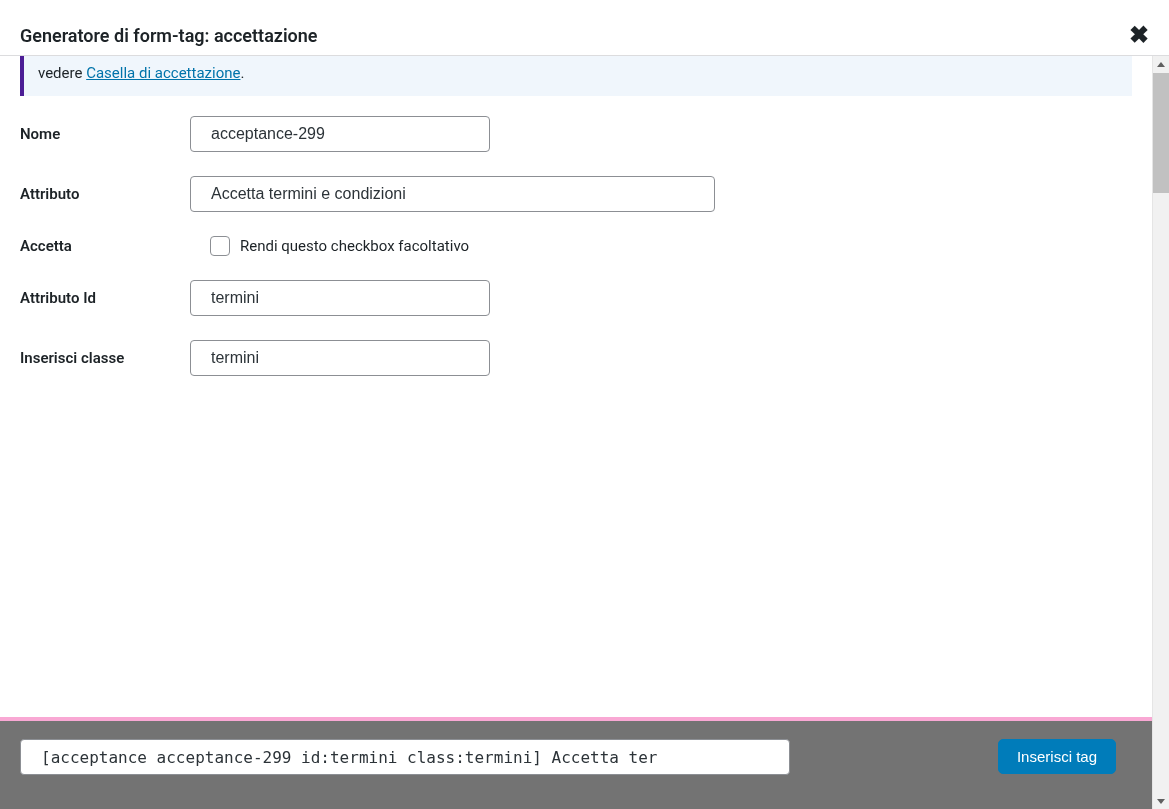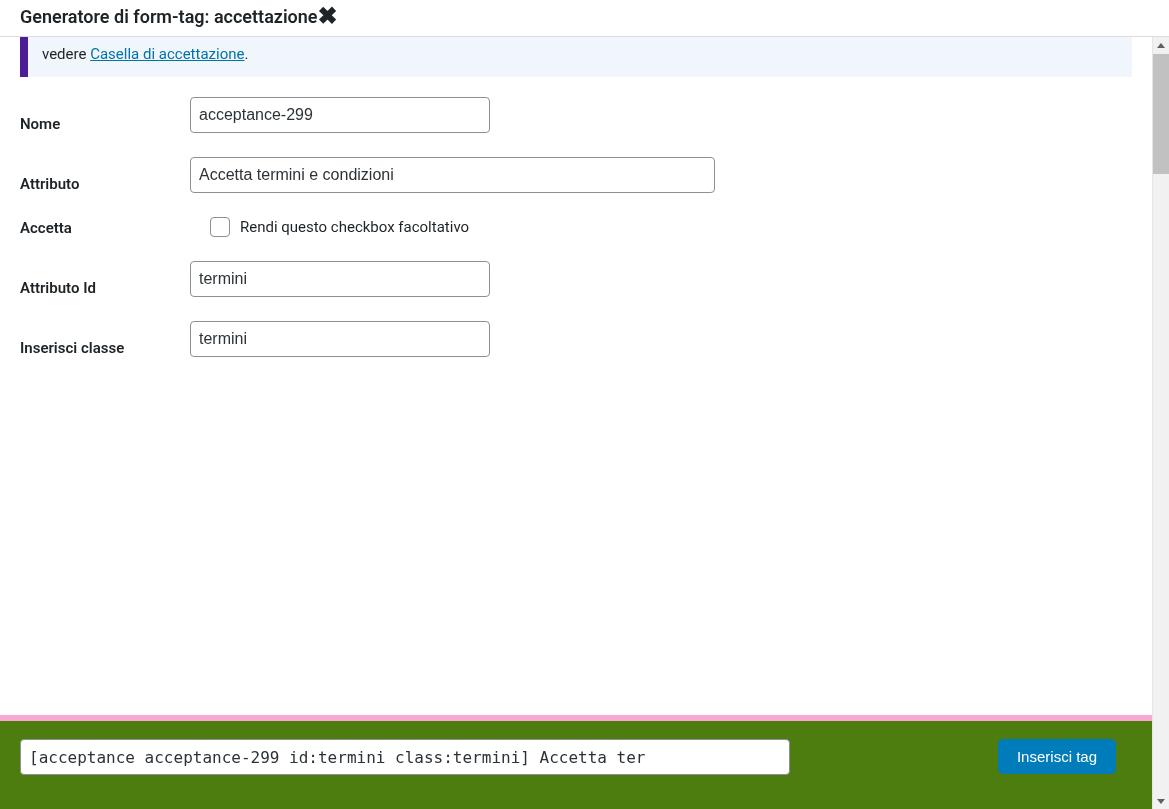--- a/index.html
+++ b/index.html
@@ -15,22 +15,23 @@
     }
     .dialog {
       width: 1169px;
       height: 809px;
       position: relative;
       display: flex;
       flex-direction: column;
     }
     .dialog-header {
       display: flex;
-      align-items: center;
-      padding: 4px 20px 8px 20px;
+      justify-content: space-between;
+      align-items: center;
+      padding: 23px 20px 8px 20px;
       border-bottom: 1px solid #dcdcde;
     }
     .dialog-title {
       font-size: 18px;
       font-weight: 600;
       color: #1d2327;
     }
     .close-btn {
       font-size: 24px;
       font-weight: bold;
@@ -40,48 +41,48 @@
       border: none;
       line-height: 1;
     }
     .content-area {
       flex: 1;
       padding: 0 20px 20px 20px;
       overflow-y: auto;
       position: relative;
     }
     .info-box {
-      border-left: 8px solid #4c1d95;
+      border-left: 4px solid #4c1d95;
       background: #f0f6fc;
       padding: 8px 14px 14px 14px;
       margin-bottom: 20px;
       font-size: 15px;
       color: #1d2327;
     }
     .info-box a {
       color: #0073aa;
       text-decoration: underline;
     }
     .form-row {
       display: flex;
-      align-items: flex-end;
+      align-items: center;
       margin-bottom: 24px;
     }
     .form-label {
       width: 170px;
       font-size: 15px;
       font-weight: 600;
       color: #1d2327;
       flex-shrink: 0;
     }
     .form-control {
       flex: 0 0 auto;
     }
     input[type="text"] {
-      padding: 4px 8px;
+      padding: 4px 20px;
       font-size: 16px;
       border: 1px solid #8c8f94;
       border-radius: 4px;
       background: #fff;
       color: #2c3338;
       height: 36px;
       line-height: 1;
     }
     .input-narrow {
       width: 300px;
@@ -102,23 +103,23 @@
       border-radius: 4px;
       background: #fff;
       cursor: pointer;
       flex-shrink: 0;
     }
     .checkbox-label {
       font-size: 15px;
       color: #1d2327;
     }
     .footer-area {
-      border-top: 6px solid #f9a8d4;
+      border-top: 4px solid #f9a8d4;
       padding: 18px 20px 20px 20px;
-      background: #4d7c0f;
+      background: #737373;
     }
     .tag-output {
       width: 770px;
       height: 36px;
       padding: 4px 10px;
       font-size: 16px;
       font-family: Consolas, Monaco, monospace;
       border: 1px solid #8c8f94;
       border-radius: 4px;
       background: #fff;

